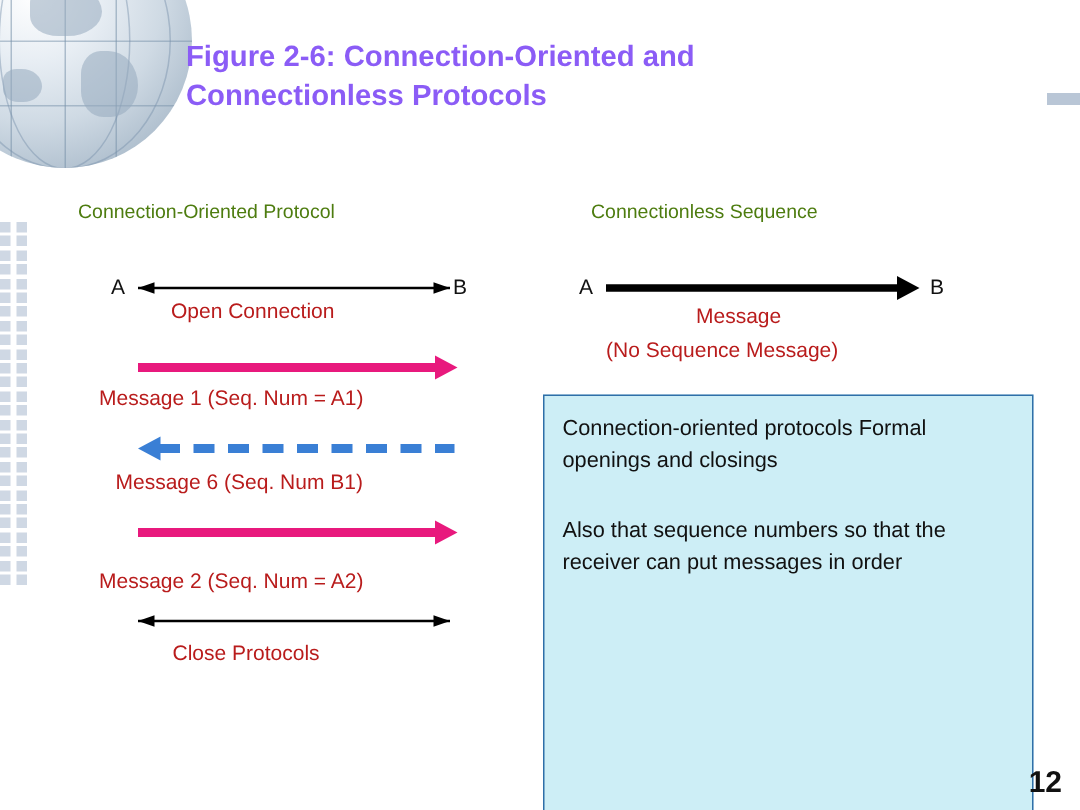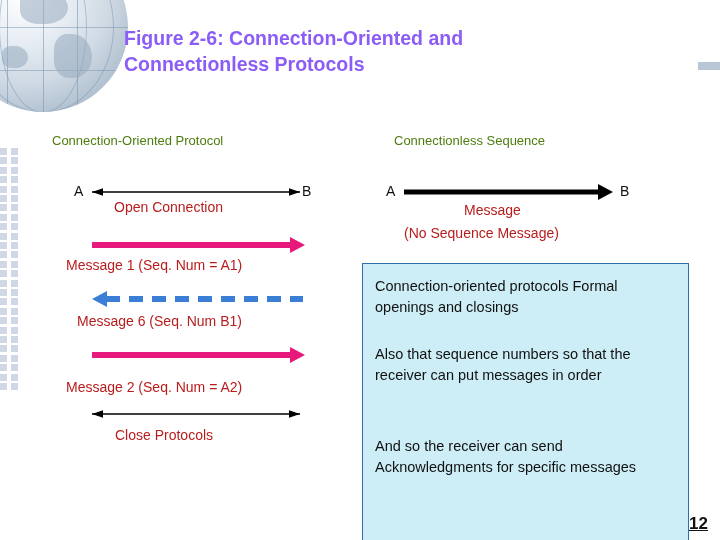--- a/index.html
+++ b/index.html
@@ -158,24 +158,23 @@
   }
   #note-1 { top: 12px; }
   #note-2 { top: 80px; }
   #note-3 { top: 172px; }
 
   
   #page-num {
     position: absolute;
     right: 12px;
     bottom: 6px;
-    font-size: 17px;
+    font-size: 20px;
     font-weight: bold;
     color: #111;
-    text-decoration: underline;
   }
 </style>
 </head>
 <body>
 
 <div id="bg-globe">
   <div class="meridian"></div>
   <div class="meridian m2"></div>
   <div class="meridian m3"></div>
 
@@ -293,16 +292,15 @@
 <div class="diagram-label" id="lbl-msg1">Message 1 (Seq. Num = A1)</div>
 <div class="diagram-label" id="lbl-msg3">Message 6 (Seq. Num B1)</div>
 <div class="diagram-label" id="lbl-msg2">Message 2 (Seq. Num = A2)</div>
 <div class="diagram-label" id="lbl-close">Close Protocols</div>
 <div class="diagram-label" id="lbl-message">Message</div>
 <div class="diagram-label" id="lbl-noseq">(No Sequence Message)</div>
 
 <div id="notes">
   <div class="note-para" id="note-1">Connection-oriented protocols Formal openings and closings</div>
   <div class="note-para" id="note-2">Also that sequence numbers so that the receiver can put messages in order</div>
-  <div class="note-para" id="note-3">And so the receiver can send Acknowledgments for specific messages</div>
 </div>
 
 <div id="page-num">12</div>
 
 </body></html>

